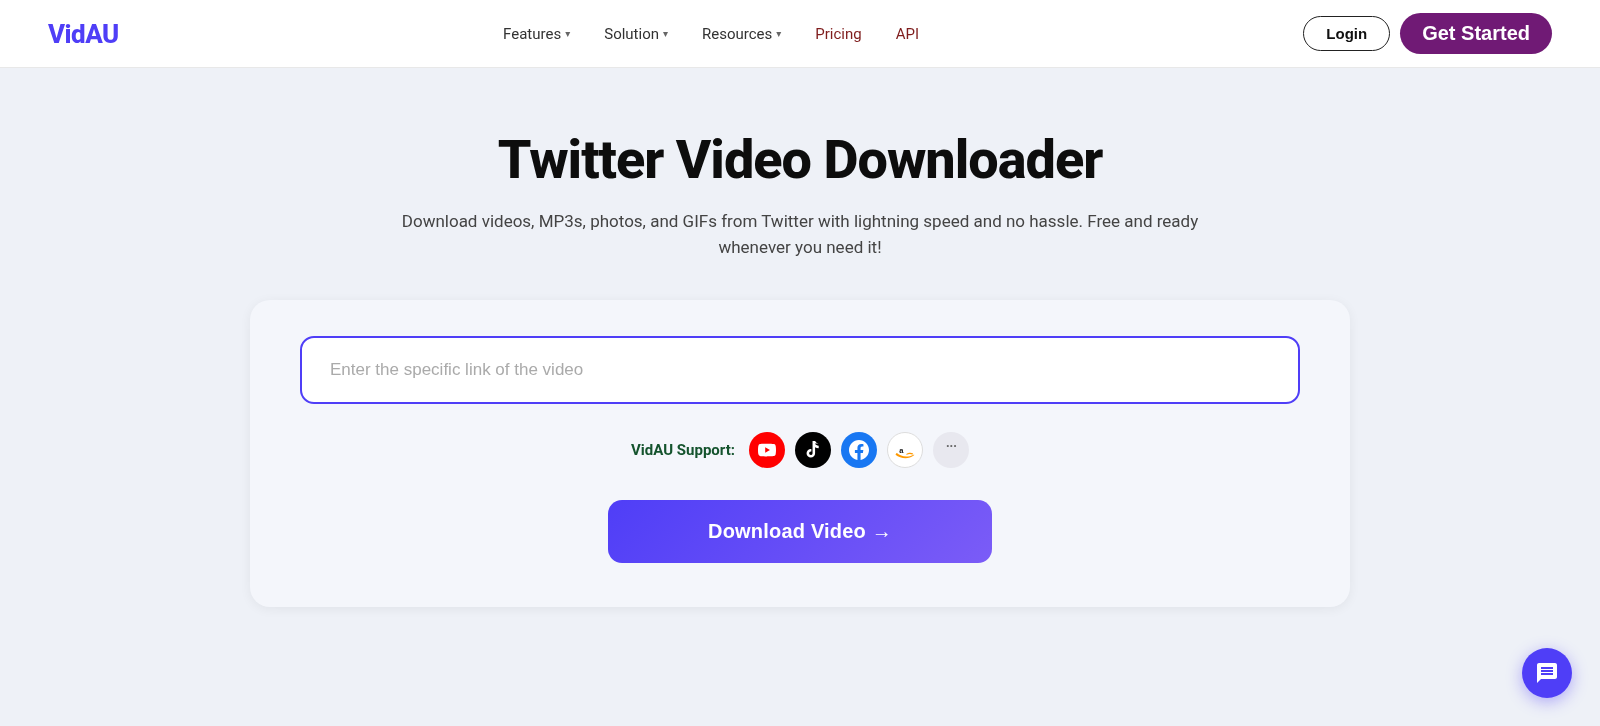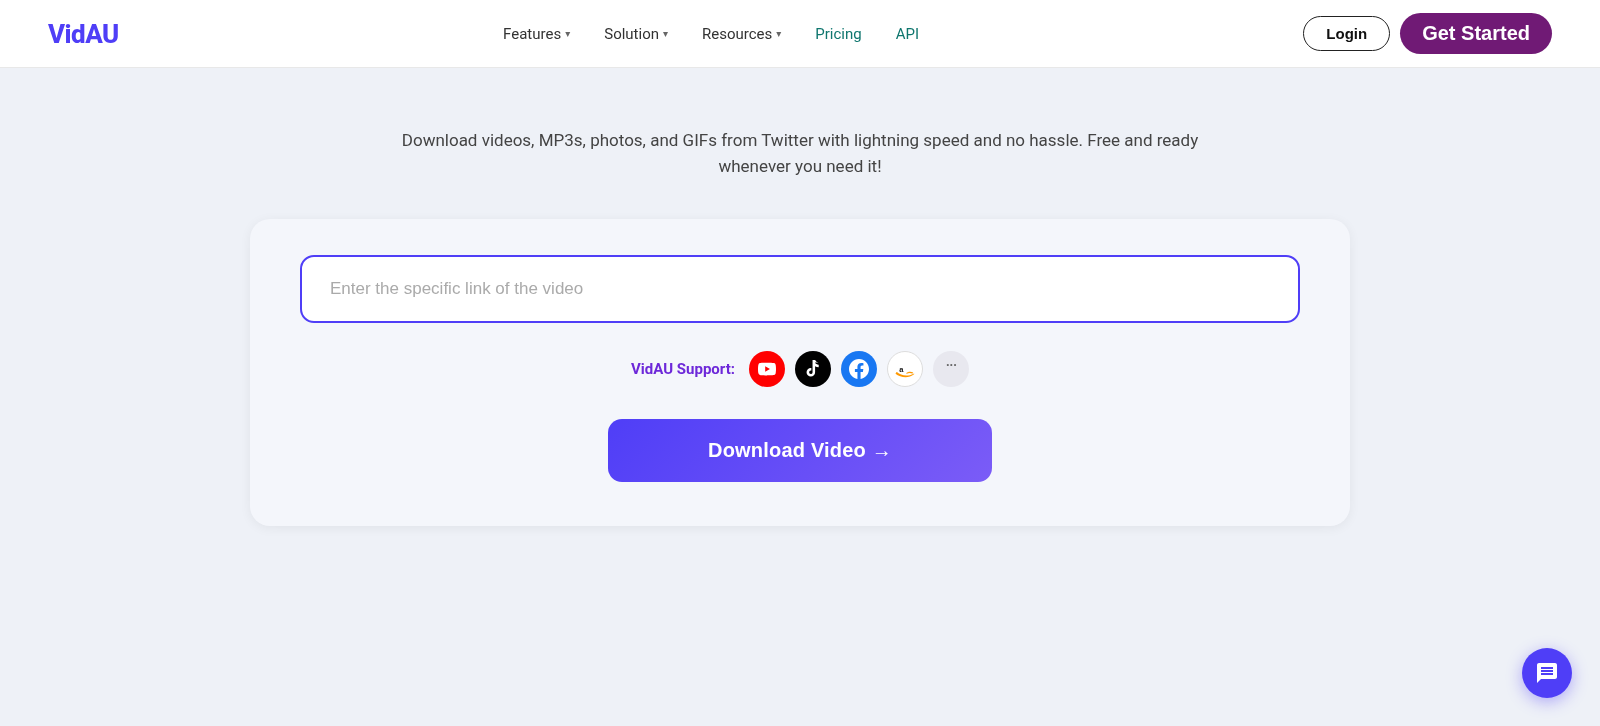--- a/index.html
+++ b/index.html
@@ -41,21 +41,21 @@
       border-radius: 6px;
       user-select: none;
     }
     .nav-item .chevron {
       font-size: 10px;
       color: #666;
     }
     .nav-plain {
       padding: 8px 14px;
       font-size: 15px;
-      color: #0f766e;
+      color: #7f1d1d;
       cursor: pointer;
     }
     .nav-right {
       display: flex;
       align-items: center;
       gap: 10px;
     }
     .btn-login {
       padding: 8px 22px;
       border: 1.5px solid #222;
@@ -133,21 +133,21 @@
     
     .support-row {
       display: flex;
       align-items: center;
       gap: 14px;
       margin-bottom: 32px;
     }
     .support-label {
       font-size: 15px;
       font-weight: 700;
-      color: #6d28d9;
+      color: #14532d;
     }
     .support-icons {
       display: flex;
       align-items: center;
       gap: 10px;
     }
     .icon-badge {
       width: 36px;
       height: 36px;
       border-radius: 50%;
@@ -215,20 +215,21 @@
     <div class="nav-plain">Pricing</div>
     <div class="nav-plain">API</div>
   </div>
   <div class="nav-right">
     <button class="btn-login">Login</button>
     <button class="btn-getstarted">Get Started</button>
   </div>
 </nav>
 
 <section class="hero">
+  <h1 class="hero-title">Twitter Video Downloader</h1>
   <p class="hero-subtitle">Download videos, MP3s, photos, and GIFs from Twitter with lightning speed and no hassle. Free and ready whenever you need it!</p>
 
   <div class="card">
     <input class="url-input" type="text" placeholder="Enter the specific link of the video" style="">
 
     <div class="support-row">
       <span class="support-label">VidAU Support:</span>
       <div class="support-icons">
 
         <div class="icon-badge yt-icon" title="YouTube">

